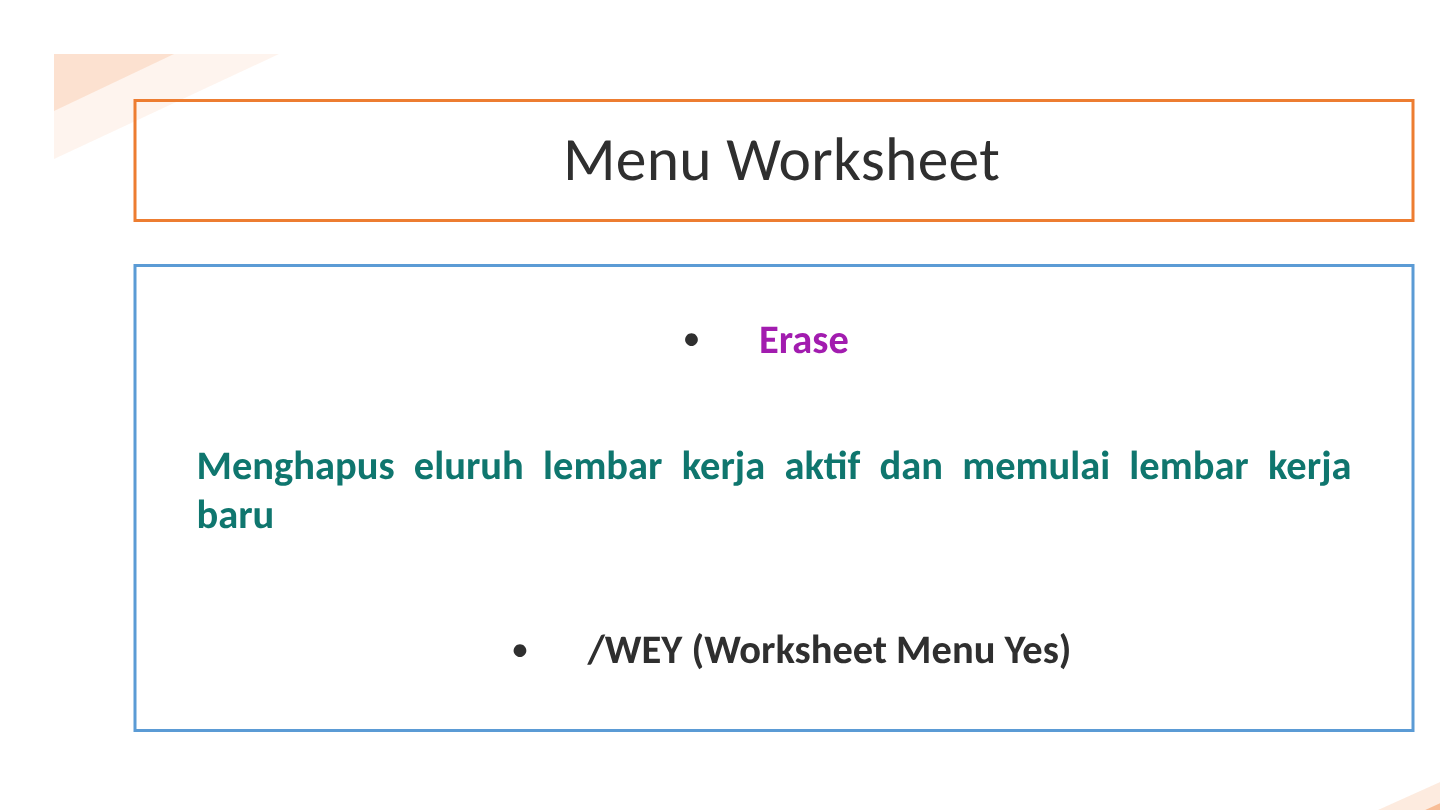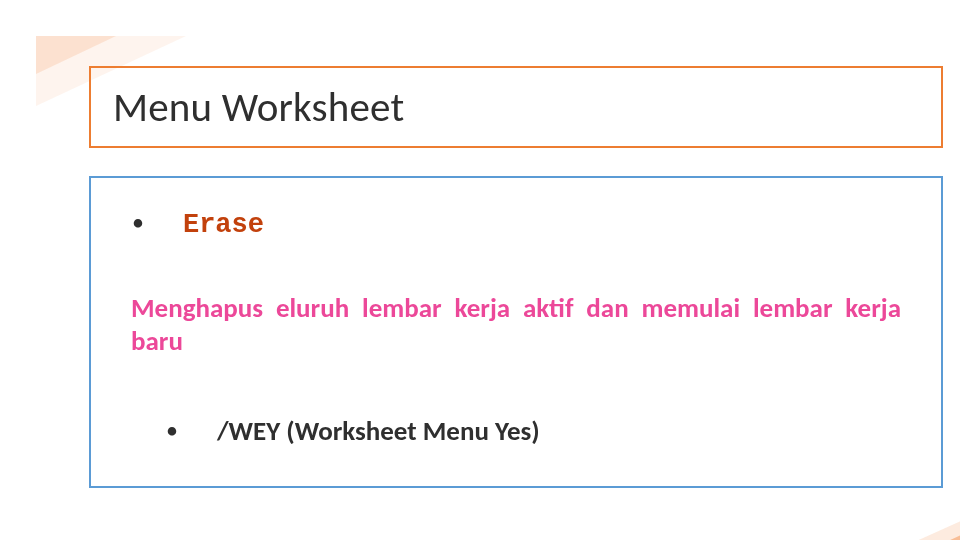--- a/index.html
+++ b/index.html
@@ -1,15 +1,15 @@
 <!DOCTYPE html>
 <html><head>
 <meta charset="utf-8">
 <style>
-  * { margin: 12px; padding: 0; box-sizing: border-box; }
+  * { margin: 12px; padding: 0; box-sizing: border-box; justify-content: center; }
   html, body { width: 960px; height: 540px; overflow: hidden; }
   body {
     font-family: "Segoe UI", "Calibri", Arial, sans-serif;
     background: #ffffff;
     position: relative;
   }
 
   
   .bg-accent {
     position: absolute;
@@ -74,27 +74,27 @@
     margin-top: 2px;
     margin-left: 2px;
   }
   .bullet-dot {
     color: #2f2f2f;
     font-size: 20px;
     line-height: 1;
     position: relative;
     top: -3px;
   }
-  .bullet-label.red { color: #c2410c; font-family: Liberation Mono, monospace; }
+  .bullet-label.red { color: #a21caf; }
 
   .desc {
     margin-top: 40px;
     font-size: 27px;
     font-weight: 700;
-    color: #ec4899;
+    color: #0f766e;
     line-height: 1.22;
     text-align: justify;
     text-align-last: left;
   }
 
   .sub-bullet-row {
     display: flex;
     align-items: baseline;
     gap: 16px;
     font-size: 27px;

